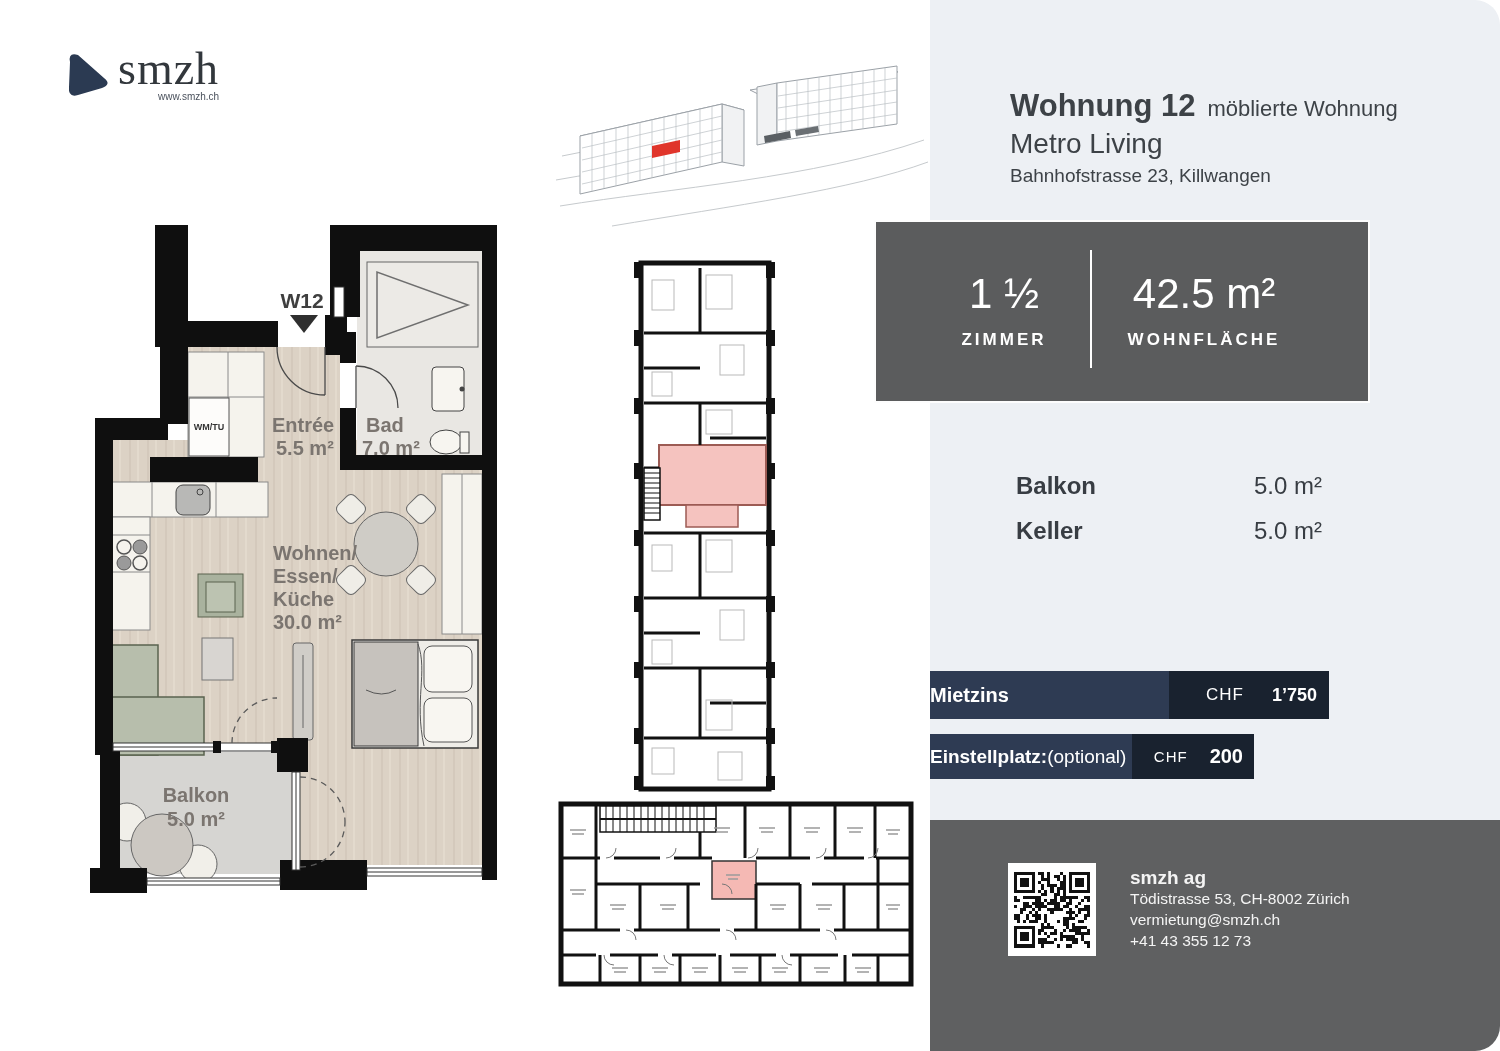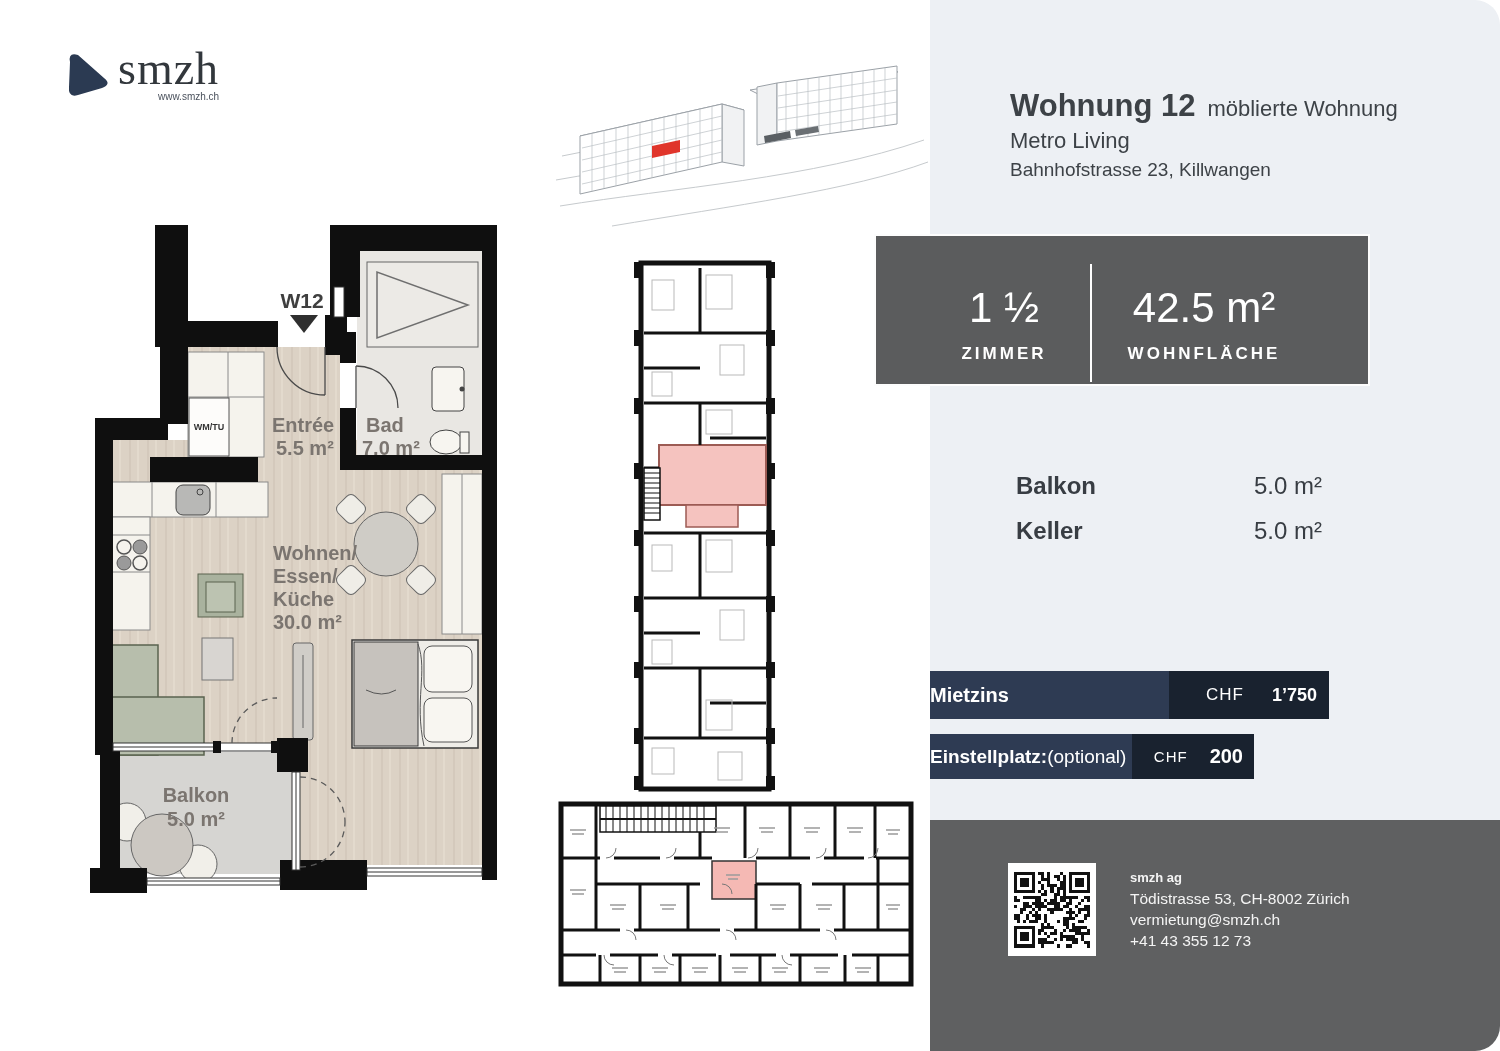--- a/index.html
+++ b/index.html
@@ -11,44 +11,44 @@
   .abs { position:absolute; }
 
   
   .logo-word { font-family:"Liberation Serif", serif; font-size:46px; color:#32373c; letter-spacing:1px; }
   .logo-url  { font-size:10px; color:#4a515c; text-align:right; margin-top:-4px; }
 
   
   .panel { left:930px; top:0; width:570px; height:820px; background:#edf0f4; }
   .hdr-line1 { font-size:31px; font-weight:600; color:#3d4247; }
   .hdr-line1 .sub { font-size:22px; font-weight:400; margin-left:12px; }
-  .hdr-line2 { font-size:22px; font-weight:400; color:#3d4247; margin-top:4px; }
+  .hdr-line2 { font-size:28px; font-weight:400; color:#3d4247; margin-top:4px; }
   .hdr-line3 { font-size:19px; font-weight:400; color:#3d4247; margin-top:5px; }
 
-  .info-box { left:876px; top:236px; width:492px; height:148px; background:#5b5c5d; outline:2px solid #fdfdfd; }
+  .info-box { left:876px; top:222px; width:492px; height:179px; background:#5b5c5d; outline:2px solid #fdfdfd; }
   .info-num { position:absolute; width:220px; text-align:center; top:48px; font-size:42px; color:#fff; }
   .info-lbl { position:absolute; width:220px; text-align:center; top:108px; font-size:17px; font-weight:700; letter-spacing:3px; color:#fff; }
   .info-div { position:absolute; left:214px; top:28px; width:2px; height:118px; background:#fff; }
 
   .detail-row { display:flex; justify-content:space-between; align-items:baseline; margin-bottom:17px; }
   .detail-row .lbl { font-size:24px; font-weight:700; color:#383d43; }
   .detail-row .val { font-size:24px; font-weight:400; color:#383d43; }
 
   .price-bar { position:absolute; background:#19222f; color:#fff; display:flex; align-items:center; }
   .price-left { background:#2e3b53; height:100%; display:flex; align-items:center; flex:none; }
   .price-left .pl-b { font-size:20px; font-weight:700; }
   .price-left .pl-r { font-size:19px; font-weight:400; }
   .price-right { flex:1; display:flex; align-items:center; justify-content:flex-end; height:100%; }
   .cur { font-size:17px; font-weight:400; letter-spacing:1px; }
   .amt { font-size:18px; font-weight:700; }
 
   .footer { left:930px; top:820px; width:570px; height:231px; background:#5f6061; }
   .qr-tile { position:absolute; left:78px; top:43px; width:88px; height:93px; background:#fff; padding:6px; }
   .contact { position:absolute; left:200px; top:47px; color:#f4f4f4; font-size:15.5px; line-height:21px; }
-  .contact .co { font-weight:700; font-size:13px; }
+  .contact .co { font-weight:700; font-size:19px; }
 
   svg text { font-family:"Liberation Sans", sans-serif; }
   .roomlbl { font-weight:700; fill:#7b7570; font-size:20px; }
 </style>
 </head>
 <body>
 
 <div class="page">
 
   <div class="abs" style="left:64px; top:50px;">

